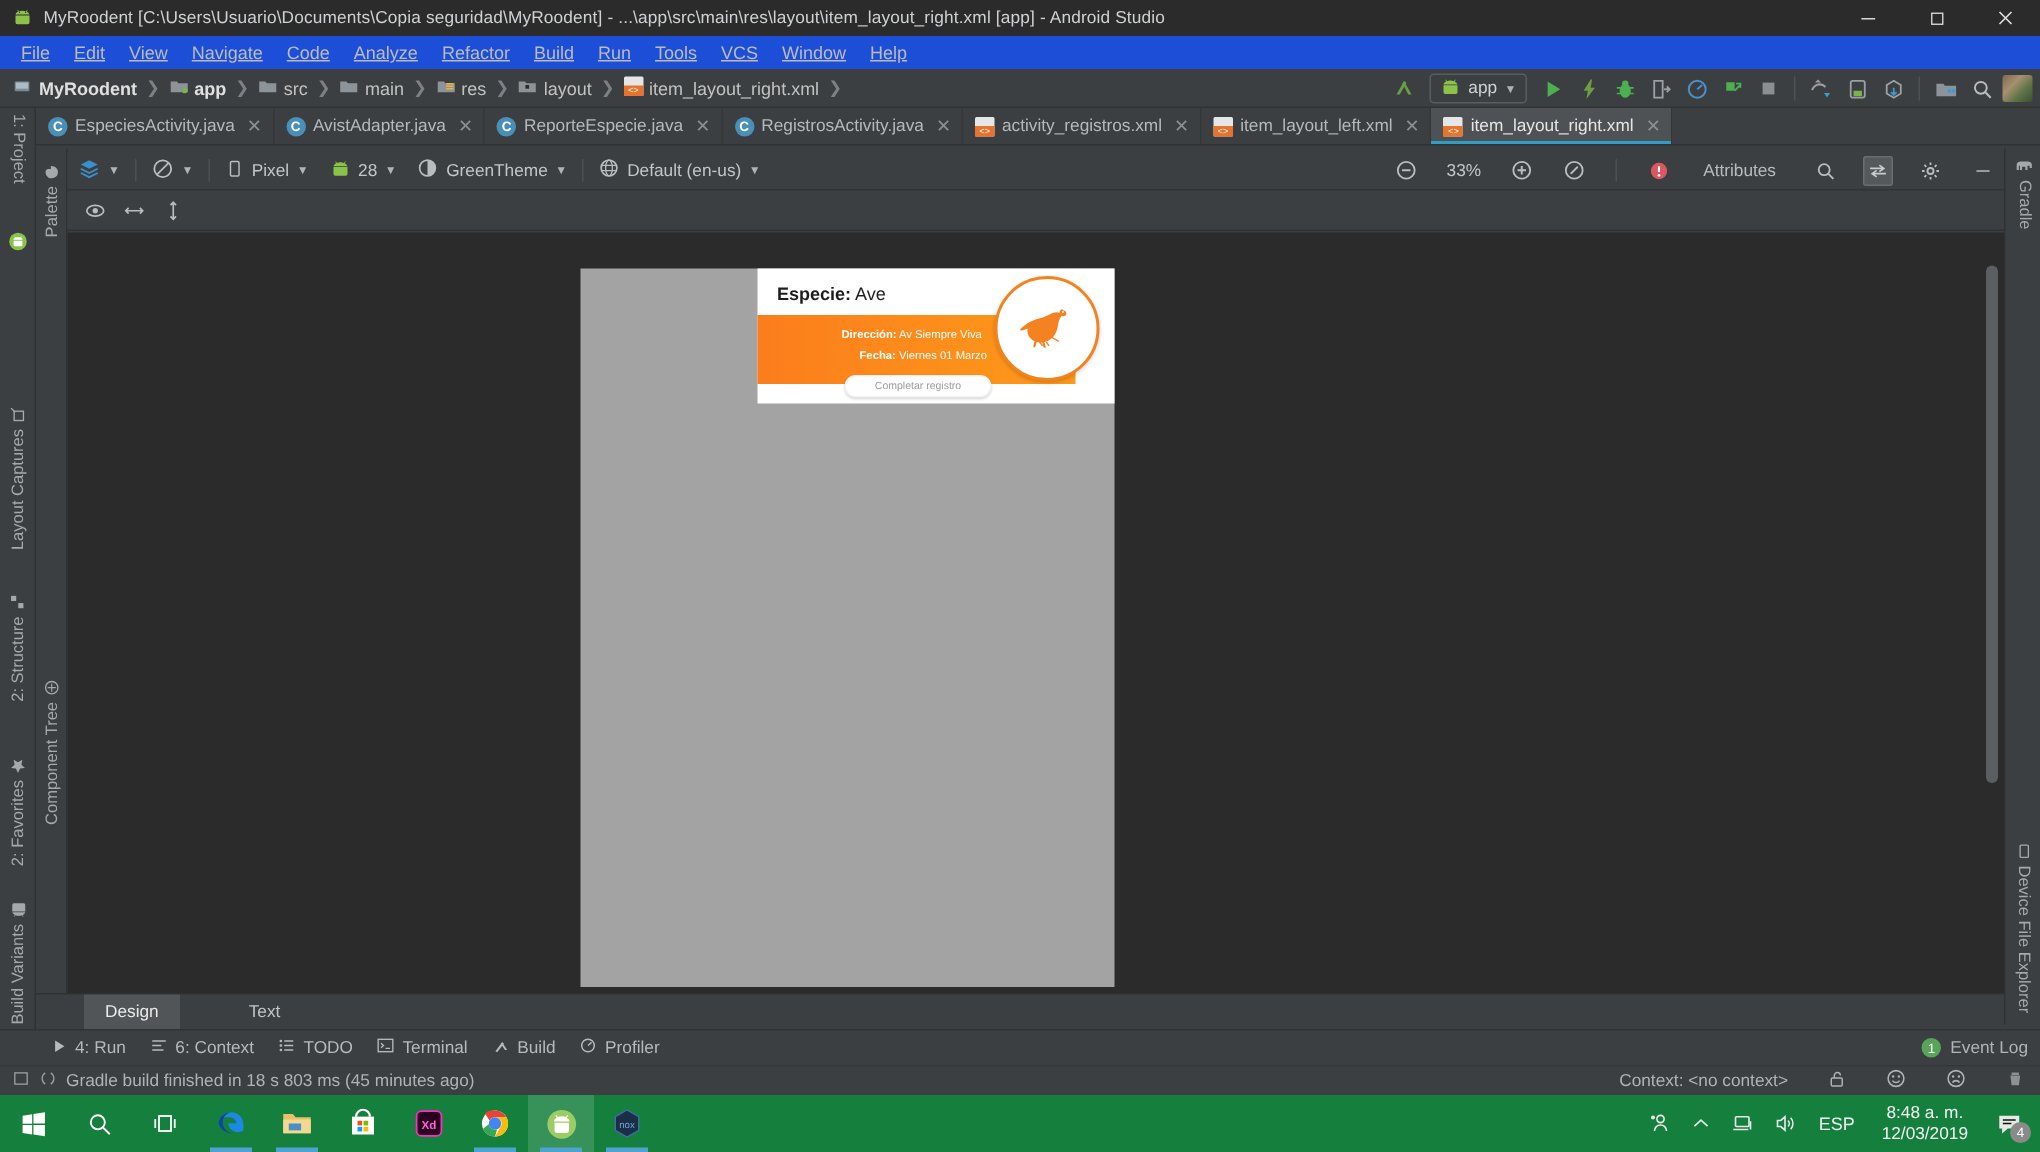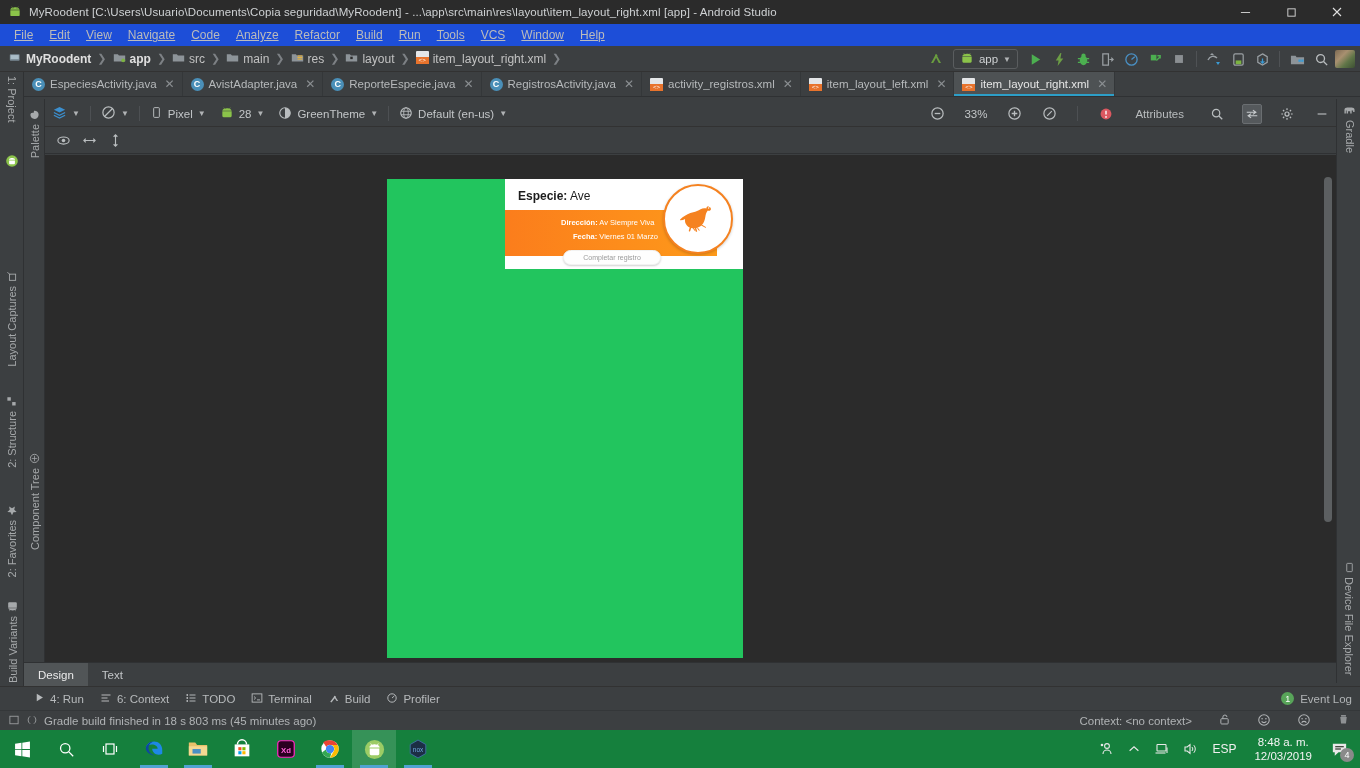--- a/index.html
+++ b/index.html
@@ -137,21 +137,21 @@
     background: #2b2b2b; overflow: hidden;
   }
   .scroll-track {
     position: absolute; right: 4px; top: 22px; width: 8px; height: 345px;
     background: #5c5f61; border-radius: 4px;
   }
 
   
   .preview {
     position: absolute; left: 342px; top: 24px; width: 356px; height: 479px;
-    background: #22c55e;
+    background: #a3a3a3;
   }
   .card {
     position: absolute; left: 118px; top: 0px; width: 238px; height: 90px;
     background: #ffffff;
   }
   .card-title {
     position: absolute; left: 13px; top: 10px; font-size: 12px; color: #1d1d1d;
   }
   .card-title b { font-weight: bold; }
   .card-title span { font-weight: normal; }
@@ -179,21 +179,21 @@
   }
 
   
   .dtswitch {
     position: absolute; left: 24px; right: 24px; bottom: 82px; height: 24px;
     background: #3c3f41; display: flex; align-items: stretch;
     border-top: 1px solid #2f3133;
   }
   .dtswitch .sw {
     padding: 0 14px; display: flex; align-items: center;
-    font-size: 11.5px; color: #c2c5c7;
+    font-size: 11.5px; color: #c2c5c7; margin-left: 32px;
   }
   .dtswitch .sw.active { background: #515557; color: #eaeaea; }
 
   
   .bottombar {
     position: absolute; left: 0; right: 0; bottom: 58px; height: 24px;
     background: #3c3f41; display: flex; align-items: center;
     border-top: 1px solid #323232;
   }
   .bb-item {

